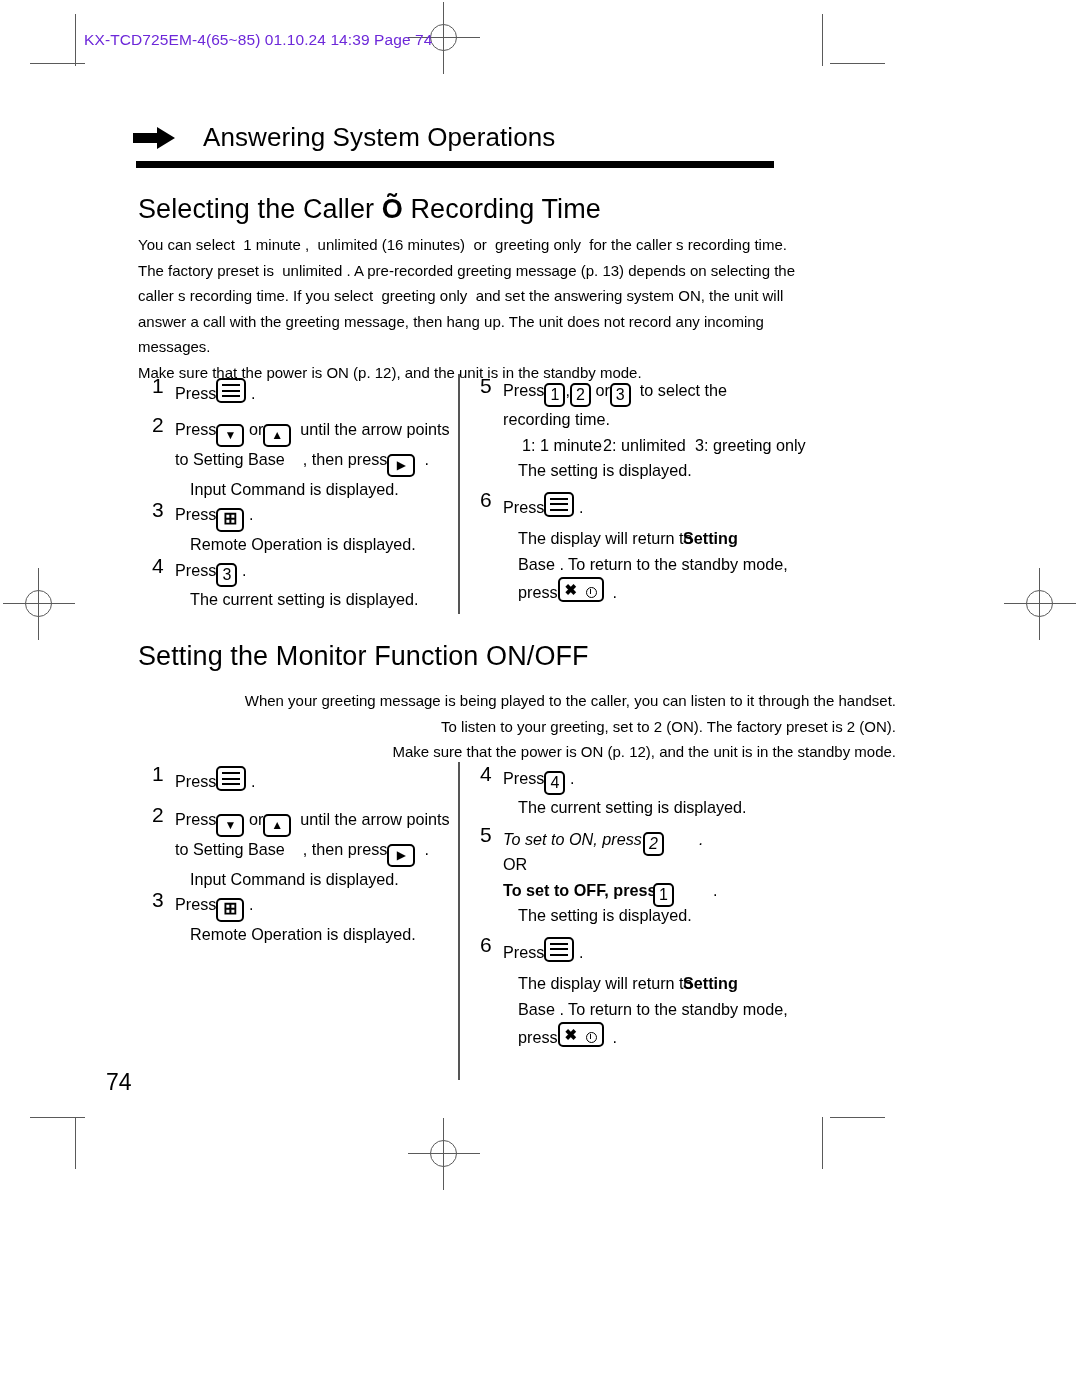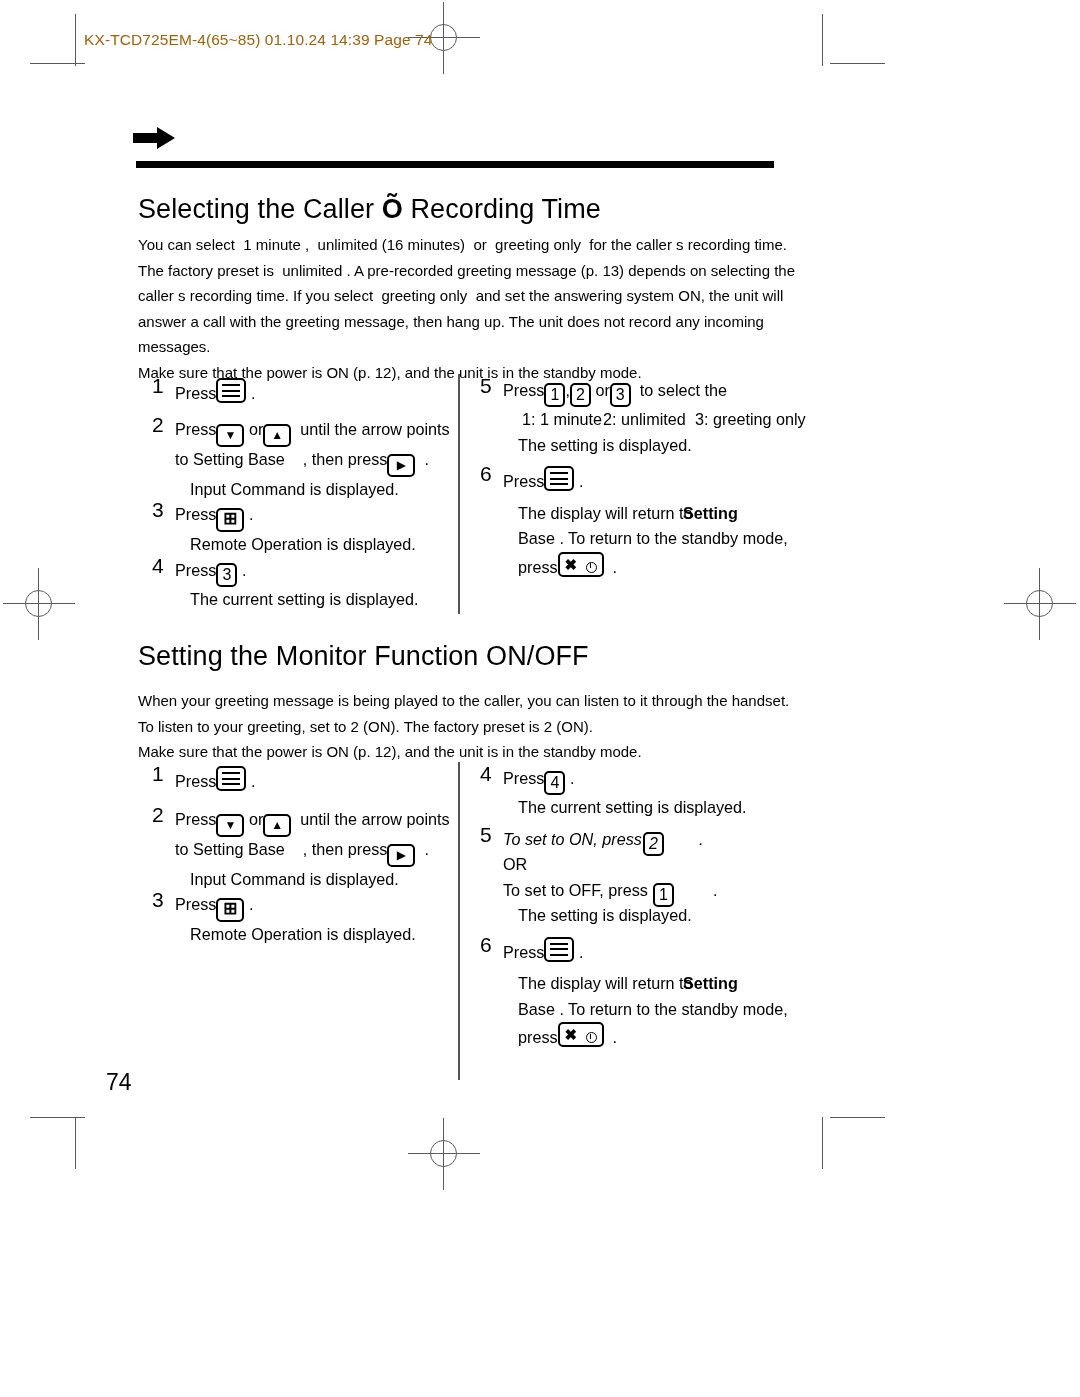--- a/index.html
+++ b/index.html
@@ -49,21 +49,21 @@
     position: absolute;
     background: #5a5a5a;
   }
 
   
   .imprint {
     position: absolute;
     font-size: 15.5px;
     letter-spacing: 0.1px;
     white-space: nowrap;
-    color: #a16207;
+    color: #6d28d9;
   }
   .arrow-head {
     position: absolute;
     left: 133px;
     top: 127px;
     width: 42px;
     height: 22px;
   }
   .section-kicker {
     position: absolute;
@@ -247,20 +247,21 @@
   <div class="cropline" style="left:75px; top:1117px; width:1px; height:52px;"></div>
   <div class="cropline" style="left:30px; top:1117px; width:55px; height:1px;"></div>
   <div class="cropline" style="left:822px; top:1117px; width:1px; height:52px;"></div>
   <div class="cropline" style="left:830px; top:1117px; width:55px; height:1px;"></div>
 
   <div class="imprint" style="left:84px; top:31px;">KX-TCD725EM-4(65~85)   01.10.24 14:39   Page  74</div>
 
   <svg class="arrow-head" viewBox="0 0 42 22">
     <path d="M0,6 L24,6 L24,0 L42,11 L24,22 L24,16 L0,16 Z" fill="#000"></path>
   </svg>
+  <div class="section-kicker">Answering System Operations</div>
   <div class="rule"></div>
 
   <div class="h1" style="left:138px; top:194px;"><span>Selecting the Caller </span><span style="font-weight:bold;">Õ</span><span> Recording Time</span></div>
 
   <div class="para" style="left:138px; top:232px;">You can select  1 minute ,  unlimited (16 minutes)  or  greeting only  for the caller s recording time.
 The factory preset is  unlimited . A pre-recorded greeting message (p. 13) depends on selecting the
 caller s recording time. If you select  greeting only  and set the answering system ON, the unit will
 answer a call with the greeting message, then hang up. The unit does not record any incoming
 messages.
 Make sure that the power is ON (p. 12), and the unit is in the standby mode.</div>
@@ -292,20 +293,21 @@
       <div class="steptext"><span>Press</span><span class="key digit">3</span>&nbsp;<span>.</span></div>
       <div class="sub ind">The current setting is displayed.</div>
     </div>
   </div>
 
   <div class="stepcol" style="left:480px; top:378px; width:330px;">
 
     <div class="step">
       <span class="stepnum">5</span>
       <div class="steptext"><span>Press</span><span class="key digit">1</span><span>,</span><span class="key digit">2</span> <span>or</span><span class="key digit">3</span>&nbsp; <span>to select the</span></div>
+      <div class="steptext">recording time.</div>
       <div class="sub ind ovl" style="height:25.5px;">
           <span class="shift" style="left:4px;">1: 1 minute</span>
           <span class="shift" style="left:85px;">2: unlimited</span>
           <span class="shift" style="left:177px;">3: greeting only</span>
         </div>
       <div class="sub ind">The setting is displayed.</div>
     </div>
 
     <div class="step" style="margin-top:8px;">
       <span class="stepnum">6</span>
@@ -314,21 +316,21 @@
           <span class="shift" style="left:0;">The display will return to</span>
           <span class="shift" style="left:165px; font-weight:bold;">Setting</span>
         </div>
       <div class="sub ind">Base . To return to the standby mode,</div>
       <div class="sub ind"><span>press</span><span class="key off"><span class="x">✖</span><span class="o"></span></span>&nbsp;&nbsp;<span>.</span></div>
     </div>
   </div>
 
   <div class="h1" style="left:138px; top:641px;">Setting the Monitor Function ON/OFF</div>
 
-  <div class="para" style="left:138px; top:688px;">When your greeting message is being played to the caller, you can listen to it through the handset.
+  <div class="para" style="left:144px; top:688px;text-align:right;">When your greeting message is being played to the caller, you can listen to it through the handset.
 To listen to your greeting, set to 2 (ON). The factory preset is 2 (ON).
 Make sure that the power is ON (p. 12), and the unit is in the standby mode.</div>
 
   <div class="vdivider" style="left:458px; top:762px; height:318px;"></div>
 
   <div class="stepcol" style="left:152px; top:766px; width:300px;">
 
     <div class="step" style="margin-bottom:12px;">
       <span class="stepnum">1</span>
       <div class="steptext"><span>Press</span><span class="key menu"><i></i><i></i><i></i></span>&nbsp;<span>.</span></div>
@@ -358,21 +360,21 @@
 
     <div class="step" style="margin-top:6px;">
       <span class="stepnum">5</span>
       <div class="steptext ovl" style="height:25.5px;font-style:italic;">
           <span class="shift" style="left:0;">To set to ON, press</span>
           <span class="shift" style="left:140px;"><span class="key digit">2</span></span>
           <span class="shift" style="left:196px;">.</span>
         </div>
       <div class="steptext">OR</div>
       <div class="steptext ovl" style="height:25.5px;">
-          <span class="shift" style="left:0;">To set to OFF, press</span>
+          <span class="shift" style="left:0;font-weight:bold;">To set to OFF, press</span>
           <span class="shift" style="left:150px;"><span class="key digit">1</span></span>
           <span class="shift" style="left:210px;">.</span>
         </div>
       <div class="sub ind">The setting is displayed.</div>
     </div>
 
     <div class="step" style="margin-top:8px;">
       <span class="stepnum">6</span>
       <div class="steptext"><span>Press</span><span class="key menu"><i></i><i></i><i></i></span>&nbsp;<span>.</span></div>
       <div class="sub ind ovl" style="height:25.5px; margin-top:6px;">

